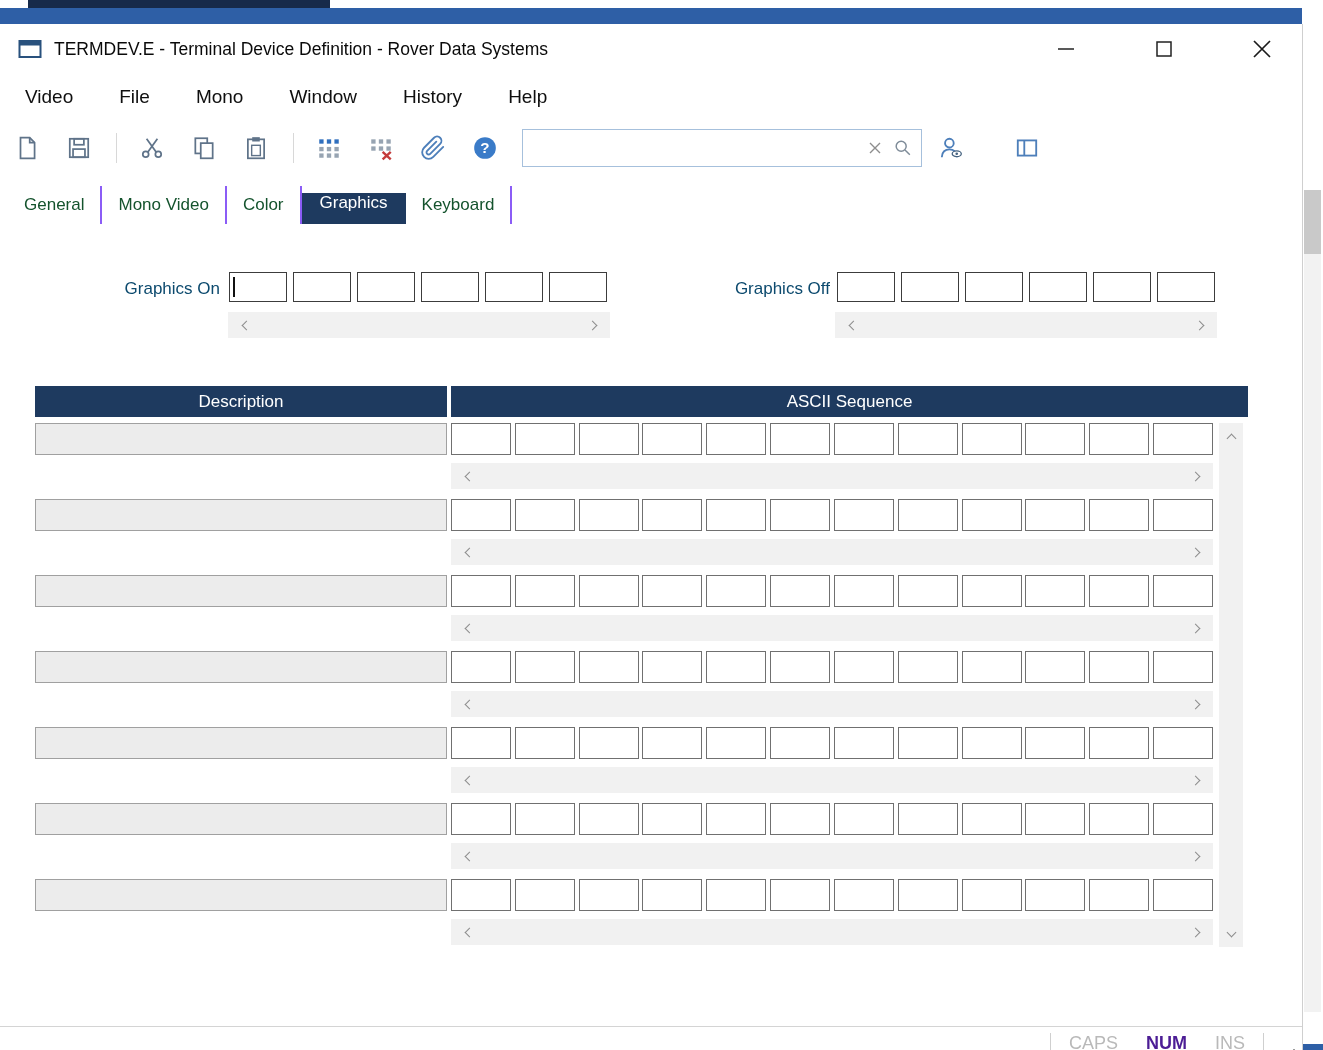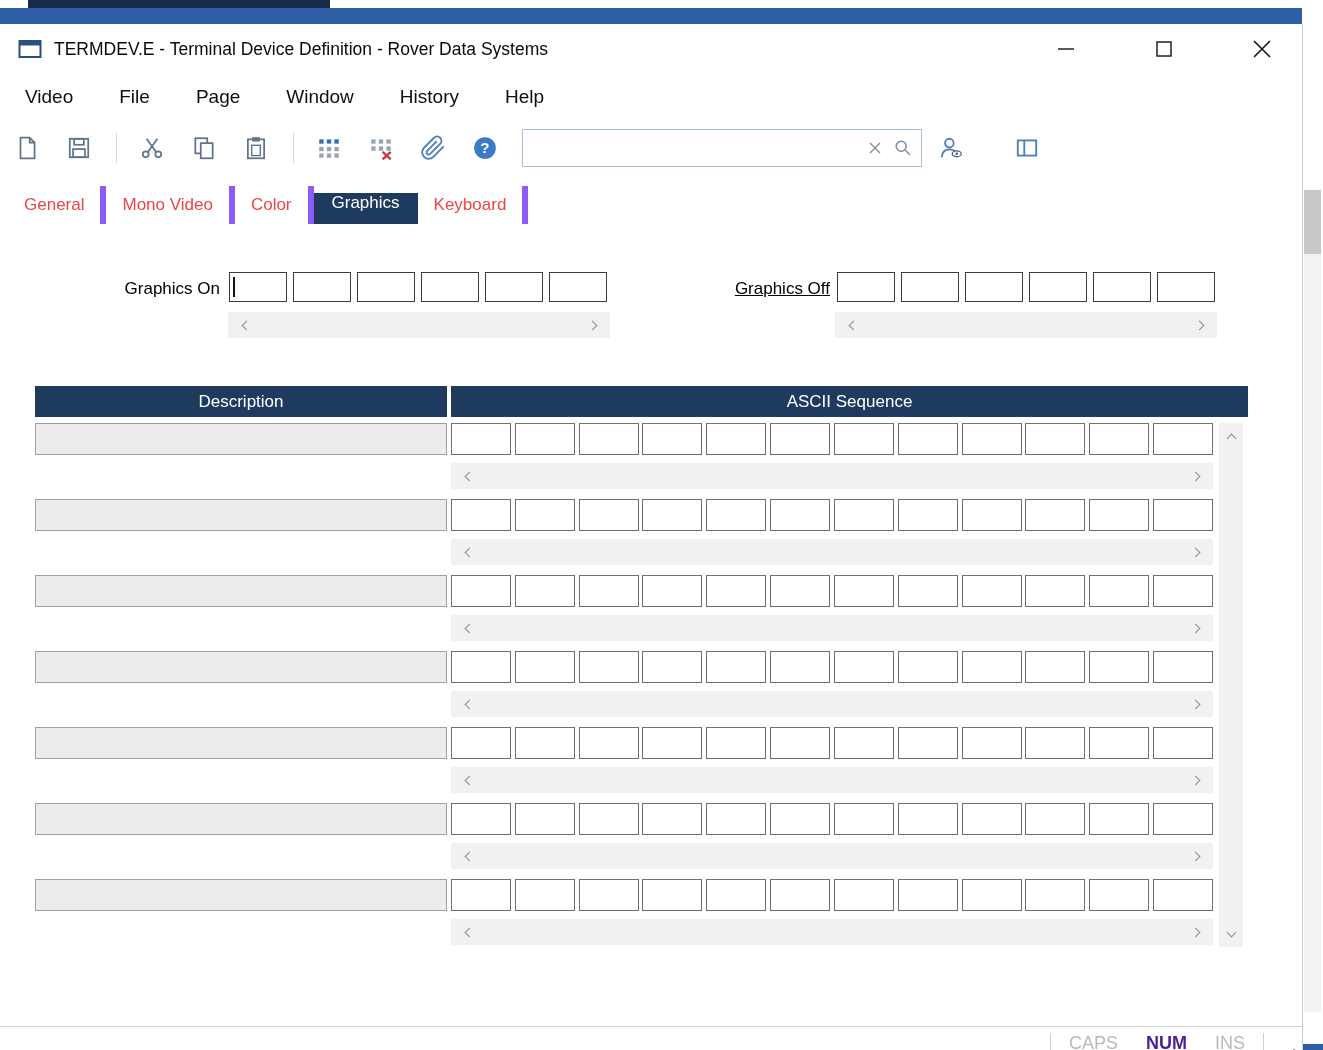--- a/index.html
+++ b/index.html
@@ -48,30 +48,30 @@
   .search-box{
     width:400px;height:38px;border:1px solid #a6c0dc;background:#fff;
     display:flex;align-items:center;margin-right:14px;padding:0 4px 0 8px;
   }
   .search-input{flex:1;border:none;outline:none;font-size:16px;height:30px;font-family:"Liberation Sans",sans-serif;background:transparent;}
   .search-clear,.search-go{width:28px;height:30px;display:flex;align-items:center;justify-content:center;}
 
   
   .tab-bar{display:flex;align-items:flex-end;padding-left:8px;height:48px;}
   .tab{
-    padding:9px 16px;font-size:17px;color:#ef4444;background:#fff;
-    border-right:6px solid #8b5cf6;cursor:default;white-space:nowrap;
+    padding:9px 16px;font-size:17px;color:#14532d;background:#fff;
+    border-right:2px solid #8b5cf6;cursor:default;white-space:nowrap;
   }
   .tab.active{
     background:var(--accent);color:#fff;border-right:none;
     padding:0 18px 11px 18px;
   }
 
   
-  .field-label{position:absolute;font-size:17px;color:#000000;text-align:right;}
+  .field-label{position:absolute;font-size:17px;color:#0c4a6e;text-align:right;}
   .gcells{position:absolute;display:flex;gap:6px;}
   .gcell{width:58px;height:30px;border:1px solid #3c3c3c;background:#fff;position:relative;font-size:15px;padding:4px;}
   .gcell.focused::after{
     content:"";position:absolute;left:3px;top:4px;bottom:4px;width:2px;background:#111;
   }
 
   
   .hscroll{
     position:absolute;height:26px;background:#f1f1f1;
     display:flex;justify-content:space-between;align-items:center;padding:0 9px;
@@ -156,21 +156,21 @@
         <svg width="24" height="24" viewBox="0 0 24 24">
           <path d="M4 4 L20 20 M20 4 L4 20" stroke="#1a1a1a" stroke-width="1.7" fill="none"></path>
         </svg>
       </div>
     </div>
   </div>
 
   <div class="menu-bar">
       <div class="menu-item">Video</div>
       <div class="menu-item">File</div>
-      <div class="menu-item">Page</div>
+      <div class="menu-item">Mono</div>
       <div class="menu-item">Window</div>
       <div class="menu-item">History</div>
       <div class="menu-item">Help</div>
     </div>
 
   <div class="toolbar">
     <div class="tbtn">
       <svg viewBox="0 0 24 24">
         <path d="M6 2.5 h8.5 L19 7 v14.5 H6 z" fill="none" stroke="#5f7389" stroke-width="1.6"></path>
         <path d="M14.5 2.5 V7 H19" fill="none" stroke="#5f7389" stroke-width="1.6"></path>
@@ -296,21 +296,21 @@
     </div>
   <div class="hscroll" style="left:228px;top:288px;width:382px;">
     <span class="hs-btn">
         <i class="chev left"></i>
       </span>
     <span class="hs-btn">
         <i class="chev right"></i>
       </span>
   </div>
 
-  <div class="field-label" style="left:645px;top:255px;width:185px;text-decoration:underline;">Graphics Off</div>
+  <div class="field-label" style="left:645px;top:255px;width:185px;">Graphics Off</div>
   <div class="gcells" style="left:837px;top:248px;">
       <div class="gcell"></div>
       <div class="gcell"></div>
       <div class="gcell"></div>
       <div class="gcell"></div>
       <div class="gcell"></div>
       <div class="gcell"></div>
     </div>
   <div class="hscroll" style="left:835px;top:288px;width:382px;">
     <span class="hs-btn">

